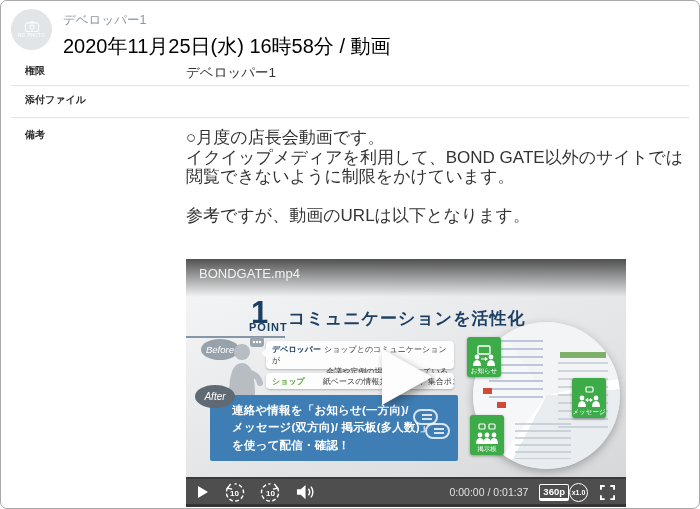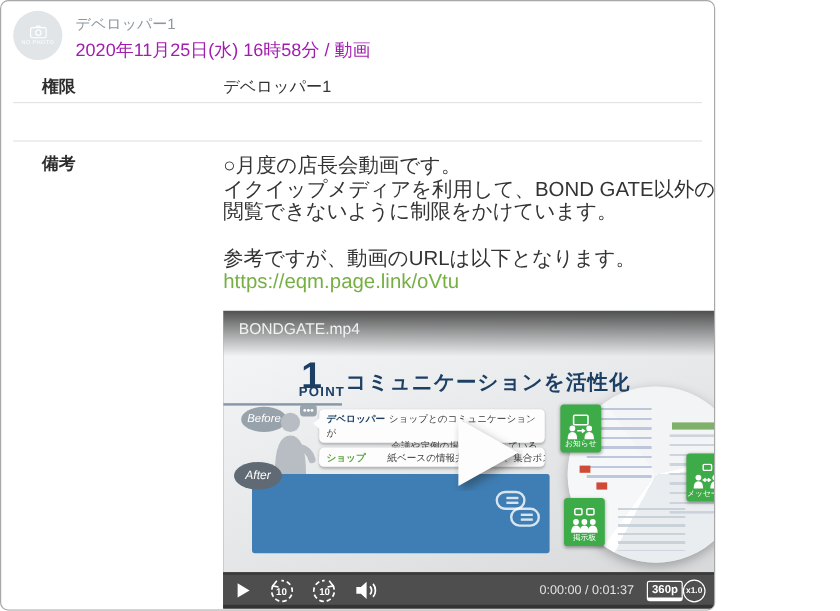--- a/index.html
+++ b/index.html
@@ -1,31 +1,31 @@
 <!DOCTYPE html>
 <html><head>
 <meta charset="utf-8">
 <style>
   * { margin:0; padding:0; box-sizing:border-box; }
   html,body { background:#fff; }
   body { font-family:"Liberation Sans","DejaVu Sans",sans-serif; }
 
-  .page { position:relative; width:596px; height:509px; background:#fff;
+  .page { position:relative; width:700px; height:509px; background:#fff;
           border:1px solid #a8a8a8; border-radius:7px; overflow:hidden; color:#333; }
 
   
   .header { position:absolute; left:10px; top:8px; display:flex; gap:11px; }
   .avatar { width:41px; height:41px; border-radius:50%; background:#e2e5e8;
             display:flex; flex-direction:column; align-items:center; justify-content:center; gap:1px; flex:0 0 auto; }
   .avatar-label { font-size:4.5px; color:#fff; letter-spacing:.4px; }
   .author { font-size:12.5px; color:#8f979e; margin-top:3px; }
-  .date { font-size:15px; color:#a21caf; margin-top:4px; }
-
-  
-  .row-label { position:absolute; left:34px; font-size:14px; font-weight:bold; color:#2d2d2d; }
+  .date { font-size:20px; color:#000000; margin-top:4px; }
+
+  
+  .row-label { position:absolute; left:24px; font-size:10px; font-weight:bold; color:#2d2d2d; }
   .row-value { position:absolute; left:185px; font-size:13.5px; color:#333; }
   .divider { position:absolute; left:10px; right:10px; height:1px; background:#e3e3e3; }
 
   
   .remarks { position:absolute; left:185px; top:127px; width:505px;
              font-size:17px; line-height:19.5px; color:#333; overflow-wrap:anywhere; }
   .remarks .gap { height:19px; }
   .link { color:#76b043; text-decoration:none; }
 
   
@@ -131,30 +131,30 @@
     <div>
       <div class="author">デベロッパー1</div>
       <div class="date">2020年11月25日(水) 16時58分 / 動画</div>
     </div>
   </div>
 
   <div class="row-label" style="top:63px">権限</div>
   <div class="row-value" style="top:63px">デベロッパー1</div>
   <div class="divider" style="top:84px"></div>
 
+  <div class="row-label" style="top:92px">添付ファイル</div>
   <div class="divider" style="top:116px"></div>
 
   <div class="row-label" style="top:127px">備考</div>
 
   <div class="remarks">
     <div>○月度の店長会動画です。</div>
     <div>イクイップメディアを利用して、BOND GATE以外のサイトでは閲覧できないように制限をかけています。</div>
     <div class="gap"></div>
     <div>参考ですが、動画のURLは以下となります。</div>
-    <a class="link" href="#">https://eqm.page.link/oVtu</a>
   </div>
 
   <div class="video">
     <div class="screen">
       <div class="title-overlay"></div>
       <div class="video-title">BONDGATE.mp4</div>
 
       <div class="point-underline"></div>
       <div class="point-label">POINT</div>
       <div class="point-number">1</div>
@@ -174,20 +174,25 @@
       <div class="bubble bubble1">
         <span class="tag">デベロッパー</span><span>ショップとのコミュニケーションが</span>
         <span class="l2">会議や定例の場のみになっている</span>
       </div>
       <div class="bubble bubble2">
         <span class="tag">ショップ</span><span>紙ベースの情報共有が主で、集合ポストまでの往復が大変</span>
       </div>
 
       <div class="oval after-badge">After</div>
       <div class="blue-box">
+        <div class="blue-text">
+          <span>連絡や情報を「お知らせ(一方向)/</span>
+          <span>メッセージ(双方向)/ 掲示板(多人数)」</span>
+          <span>を使って配信・確認！</span>
+        </div>
         <div class="chat-ic chat1"></div>
         <div class="chat-ic chat2"></div>
       </div>
 
       <div class="pie">
         <div class="tex tex1"></div>
         <div class="tex tex2"></div>
         <div class="tex tex3"></div>
         <div class="chip chip1"></div>
         <div class="chip chip2"></div>

